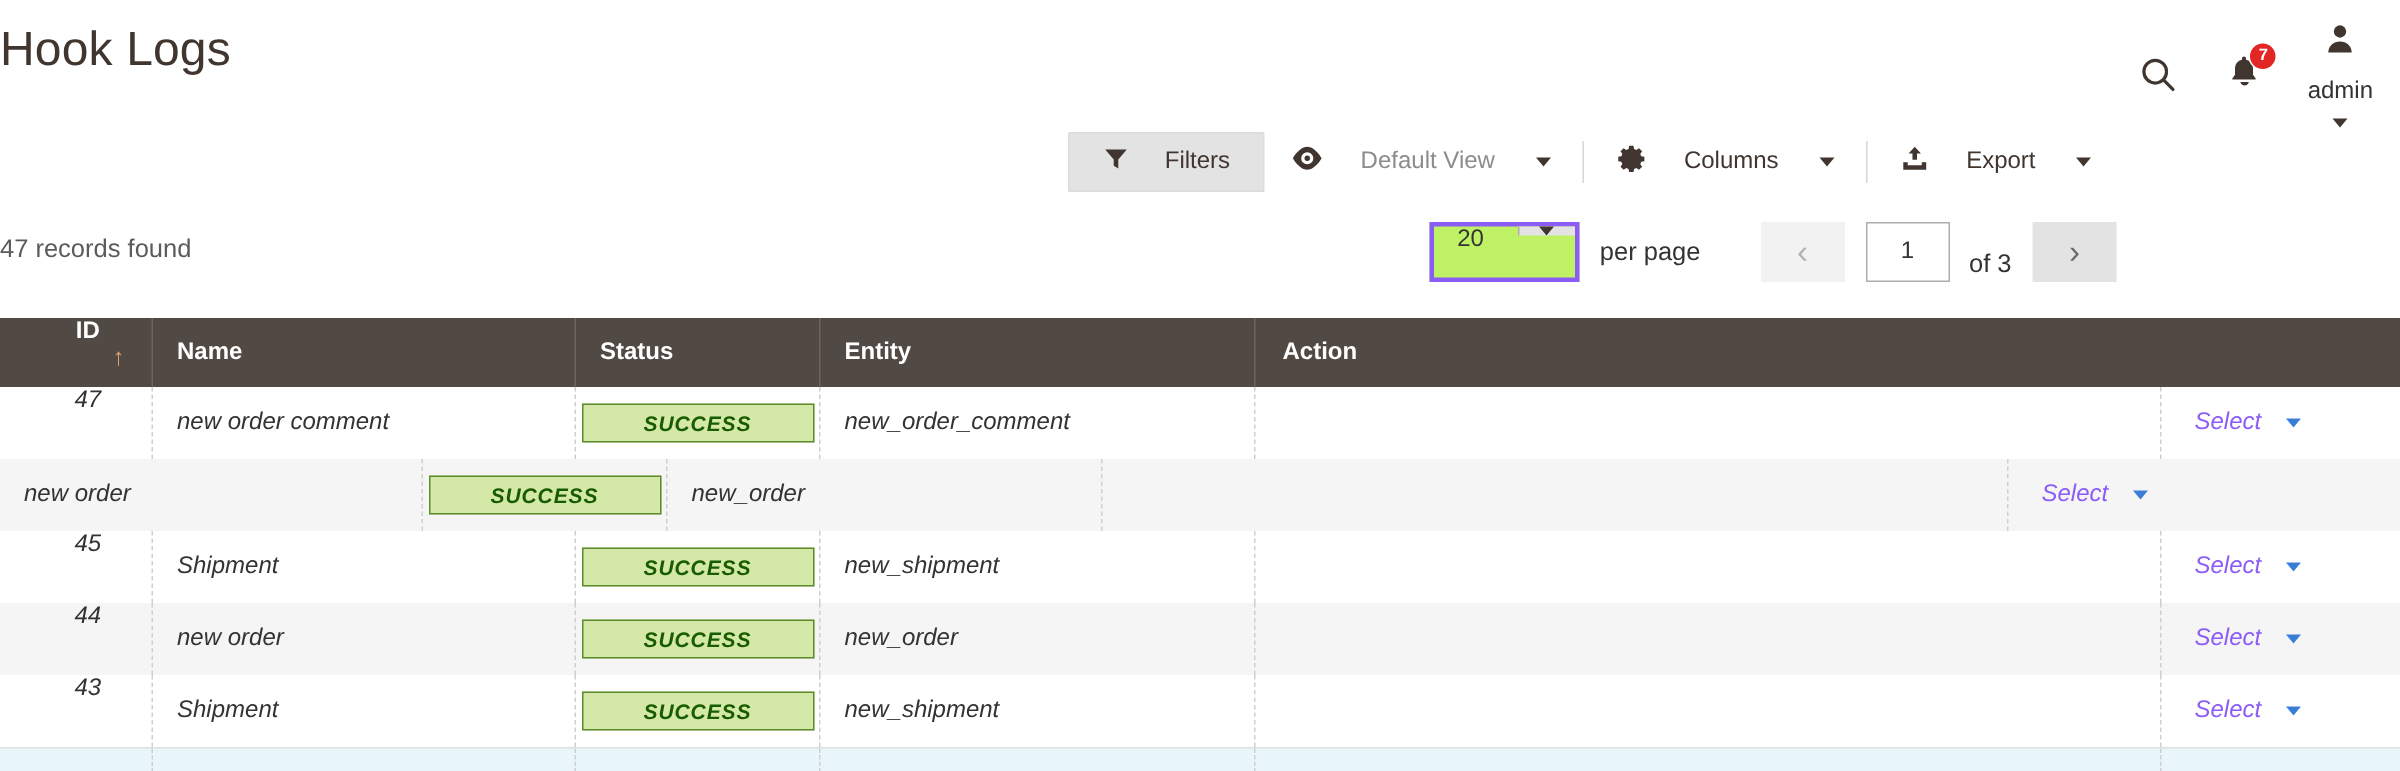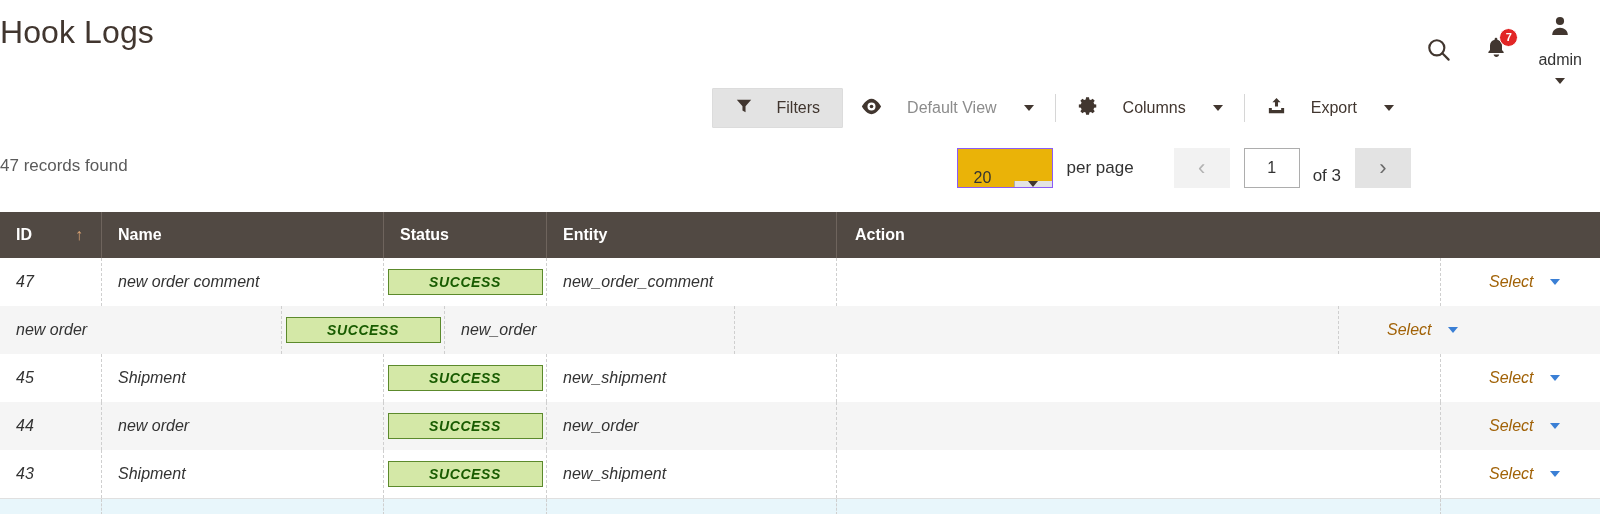--- a/index.html
+++ b/index.html
@@ -73,22 +73,22 @@
   
   .records-found {
     position: absolute; left: 0; top: 156px;
     font-size: 17px; color: #5b5b5b;
   }
   .pager {
     position: absolute; right: 6px; top: 148px;
     display: flex; align-items: center; gap: 0;
   }
   .perpage-select {
-    display: flex; align-items: flex-end;
-    height: 40px; border: 1px solid #8b5cf6; background: #eab308;
+    display: flex; align-items: flex-start;
+    height: 40px; border: 3px solid #8b5cf6; background: #bef264;
   }
   .perpage-value {
     display: flex; align-items: center;
     width: 56px; padding-left: 16px;
     font-size: 16px; color: #333;
   }
   .perpage-arrow {
     width: 38px; background: #e3e3e3; border-left: 1px solid #adadad;
     display: flex; align-items: center; justify-content: center;
     cursor: pointer;
@@ -123,37 +123,37 @@
 
   .grid-row { display: flex; height: 48px; background: #fff; font-style: italic; }
   .grid-row.odd { background: #f5f5f5; }
   .grid-row .cell {
     height: 48px; display: flex; align-items: center;
     font-size: 16px; color: #333333;
     border-right: 1px dashed #cfcfcf;
   }
   .grid-row .cell:last-child { border-right: none; }
 
-  .c-id    { width: 102px; padding-left: 16px; }
+  .c-id    { width: 102px; padding-left: 16px; flex-direction: column; }
   .c-name  { width: 282px; padding-left: 16px; }
   .c-status{ width: 163px; padding-left: 0; justify-content: center; }
   .c-entity{ width: 290px; padding-left: 16px; }
   .c-msg   { width: 604px; padding-left: 16px; }
   .c-action{ width: 159px; padding-left: 22px; }
 
   .badge-success {
     background: #d4e8a7; border: 1px solid #5c8a2c;
     color: #185b00; font-size: 14px; font-weight: bold;
     letter-spacing: 0.6px;
     width: 155px; height: 26px;
     display: flex; align-items: center; justify-content: center;
   }
   .select-link {
-    color: #a16207; font-size: 16px; cursor: pointer;
-    display: flex; align-items: center; gap: 17px; margin-left: 26px;
+    color: #8b5cf6; font-size: 16px; cursor: pointer;
+    display: flex; align-items: center; gap: 17px;
   }
   .caret-blue {
     width: 0; height: 0;
     border-left: 5px solid transparent; border-right: 5px solid transparent;
     border-top: 6px solid #3a7fd5;
   }
   .grid-row-partial {
     display: flex; height: 16px; background: #e8f6fb;
     border-top: 1px solid #e0e0e0;
   }

